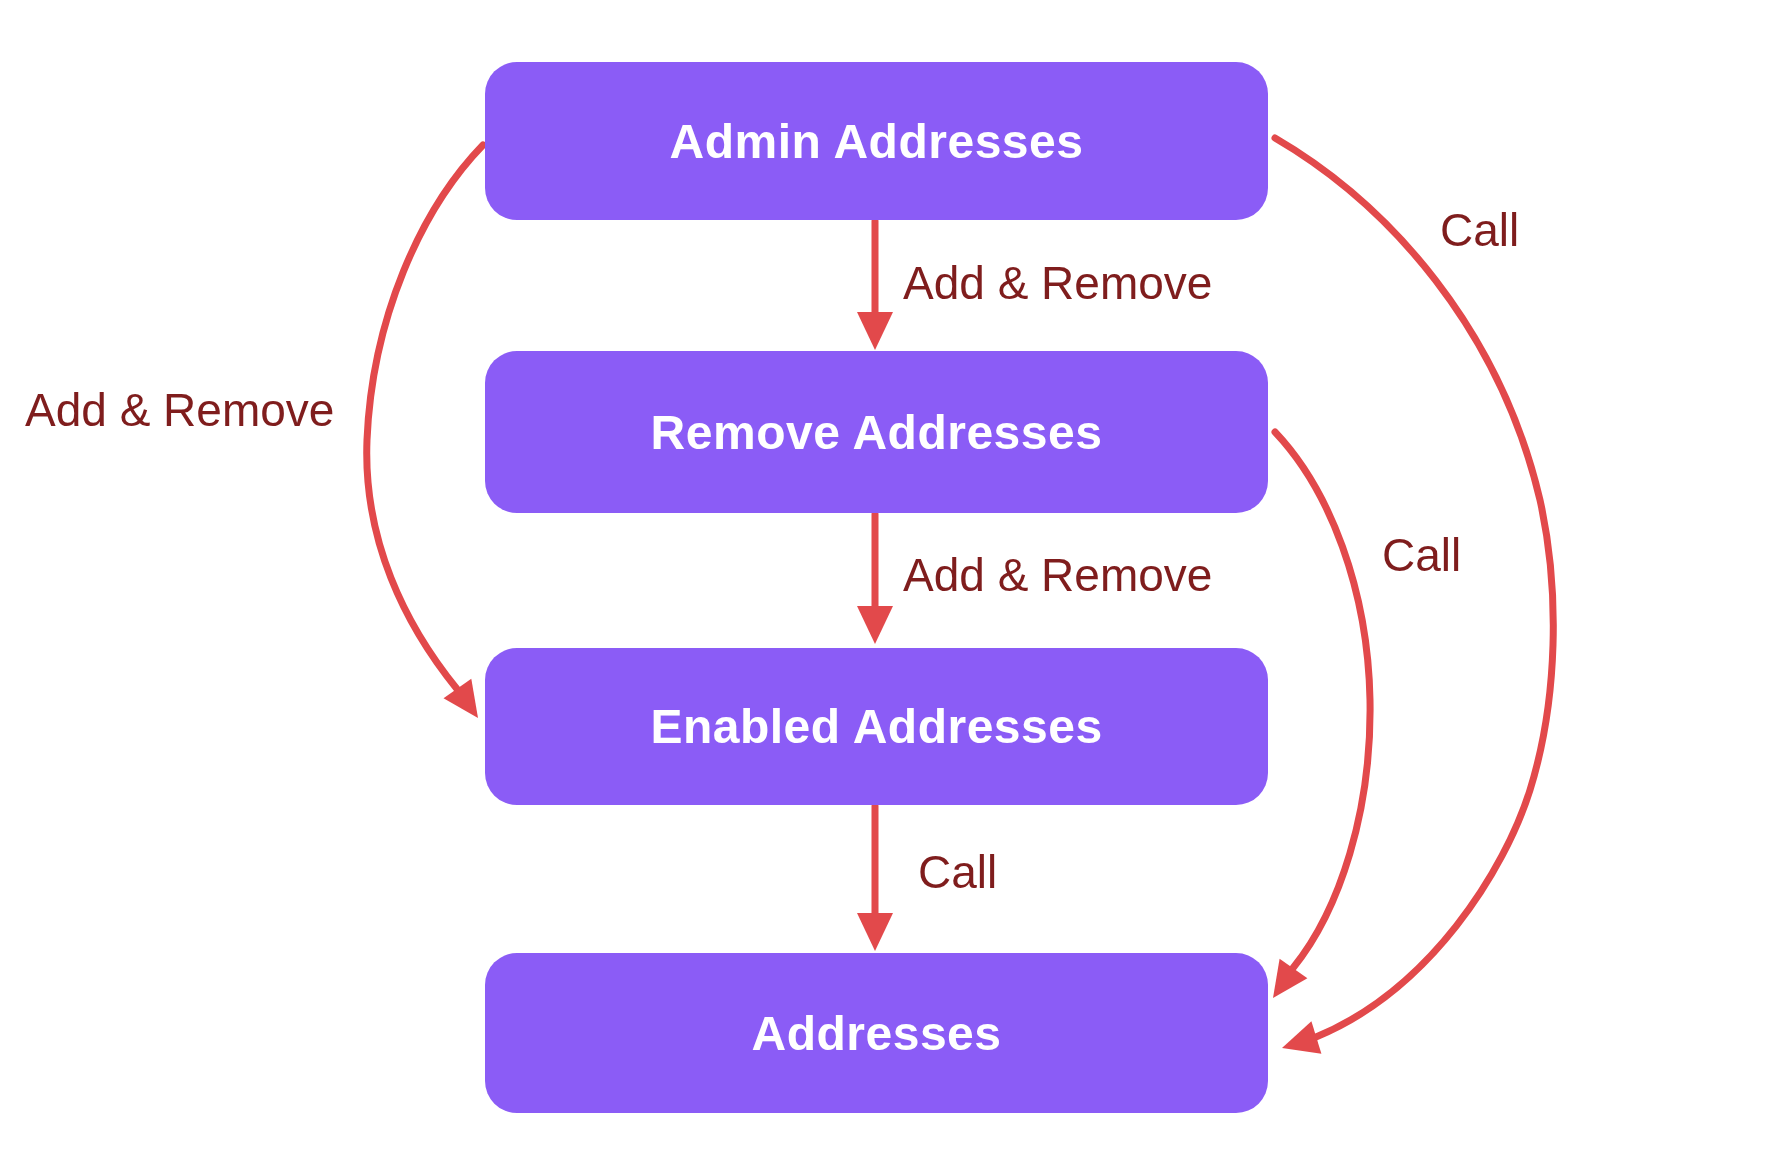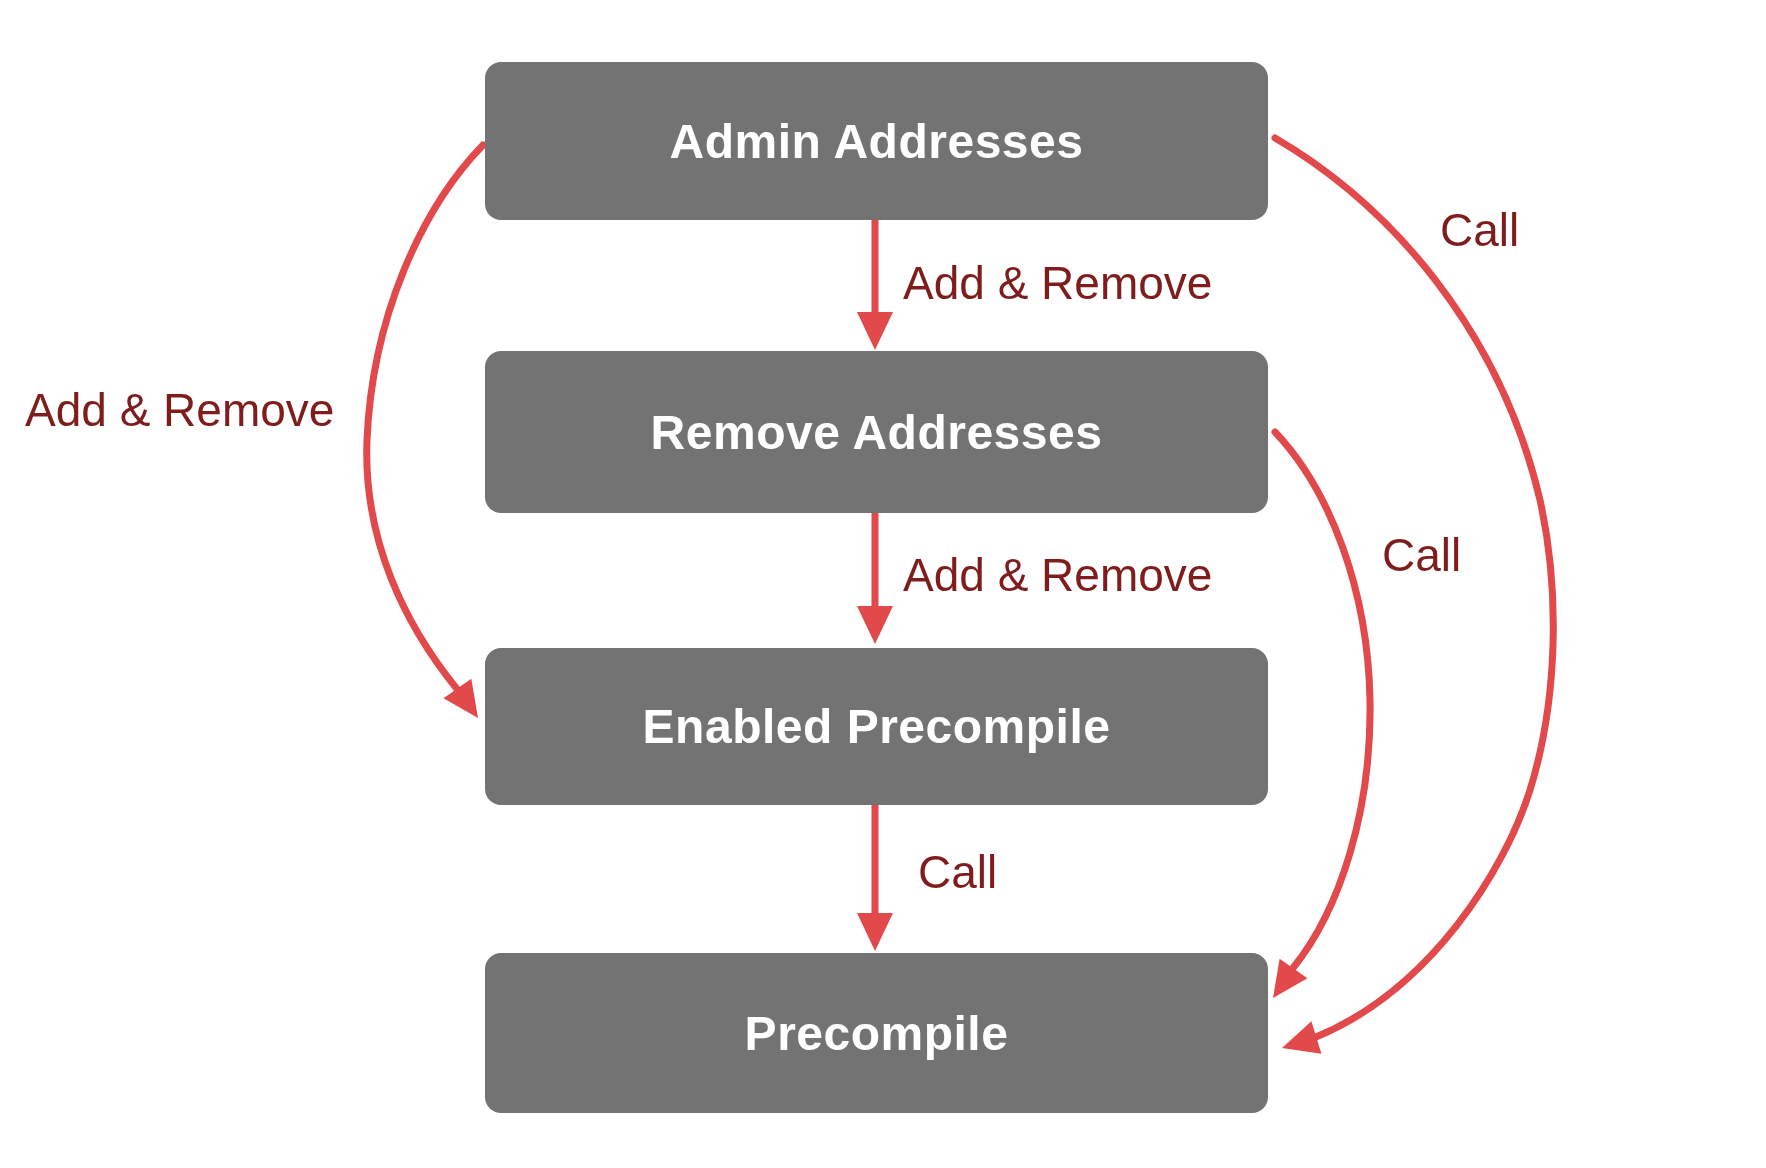--- a/index.html
+++ b/index.html
@@ -20,22 +20,22 @@
     left: 0;
     top: 0;
     width: 1766px;
     height: 1168px;
   }
   .node {
     position: absolute;
     left: 485px;
     width: 783px;
     height: 158px;
-    background: #737373;
-    border-radius: 16px;
+    background: #8b5cf6;
+    border-radius: 32px;
     display: flex;
     align-items: center;
     justify-content: center;
     color: #ffffff;
     font-size: 48px;
     font-weight: 700;
     letter-spacing: 0.5px;
     text-align: center;
   }
   .node-admin      { top: 62px;  }
@@ -92,23 +92,23 @@
     <g>
       <path d="M 1275 138 C 1390 205, 1500 330, 1540 500 C 1560 590, 1558 700, 1530 790 C 1505 870, 1430 990, 1316 1037" stroke-linecap="round"></path>
       <polygon points="1282,1048 1311.4,1021.2 1321.4,1053.8" fill="#E2494B" stroke="none"></polygon>
     </g>
   </svg>
 
   <div class="node node-admin">Admin Addresses</div>
 
   <div class="node node-manager">Remove Addresses</div>
 
-  <div class="node node-enabled">Enabled Precompile</div>
+  <div class="node node-enabled">Enabled Addresses</div>
 
-  <div class="node node-precompile">Precompile</div>
+  <div class="node node-precompile">Addresses</div>
 
   <div class="edge-label lbl-add-remove-1">Add &amp; Remove</div>
 
   <div class="edge-label lbl-add-remove-2">Add &amp; Remove</div>
 
   <div class="edge-label lbl-call-bottom">Call</div>
 
   <div class="edge-label lbl-add-remove-left">Add &amp; Remove</div>
 
   <div class="edge-label lbl-call-inner">Call</div>

